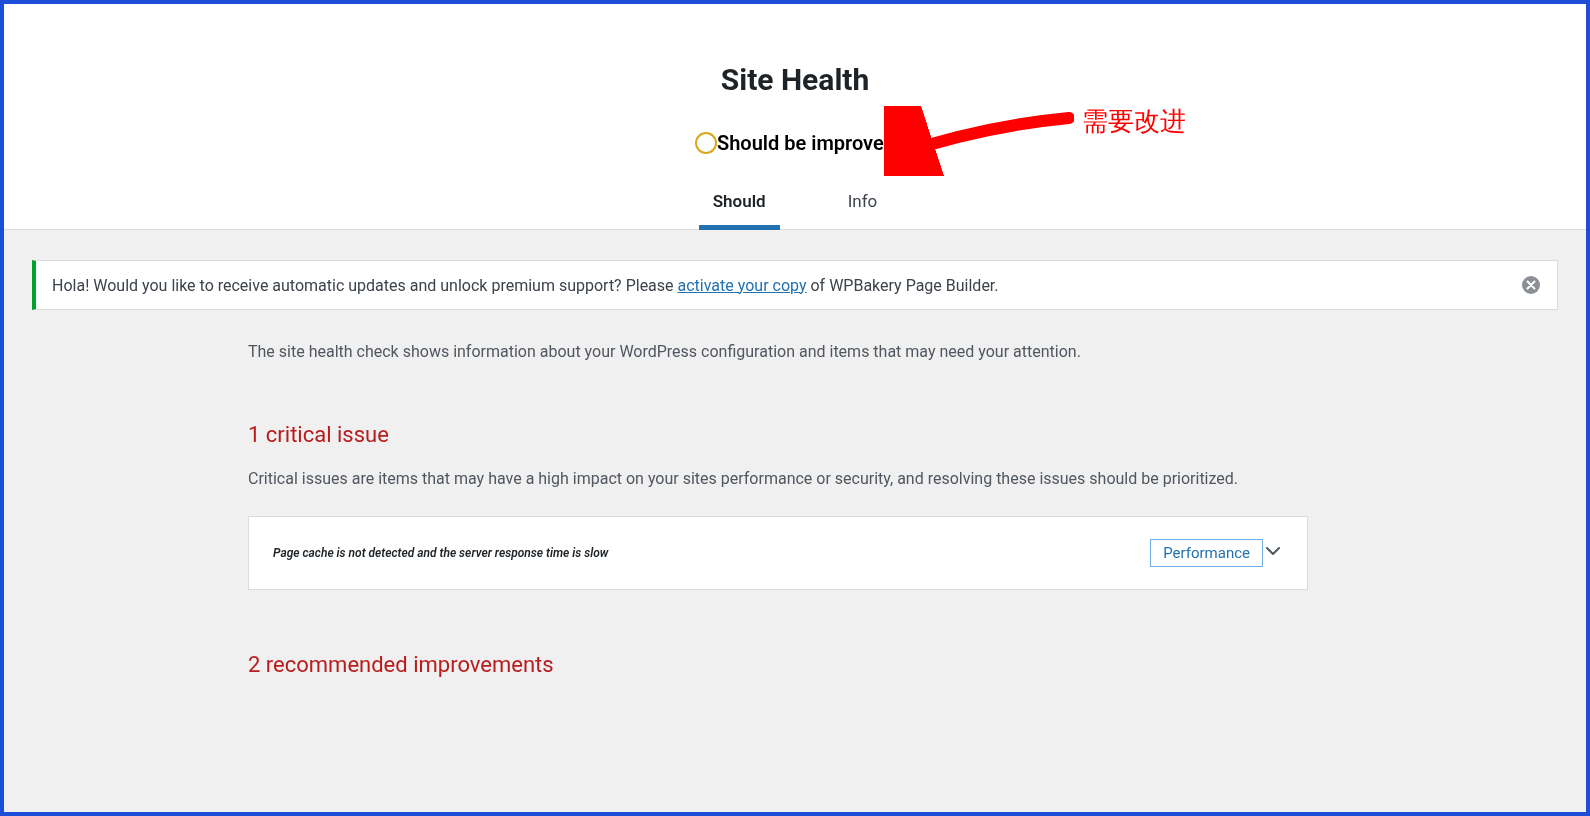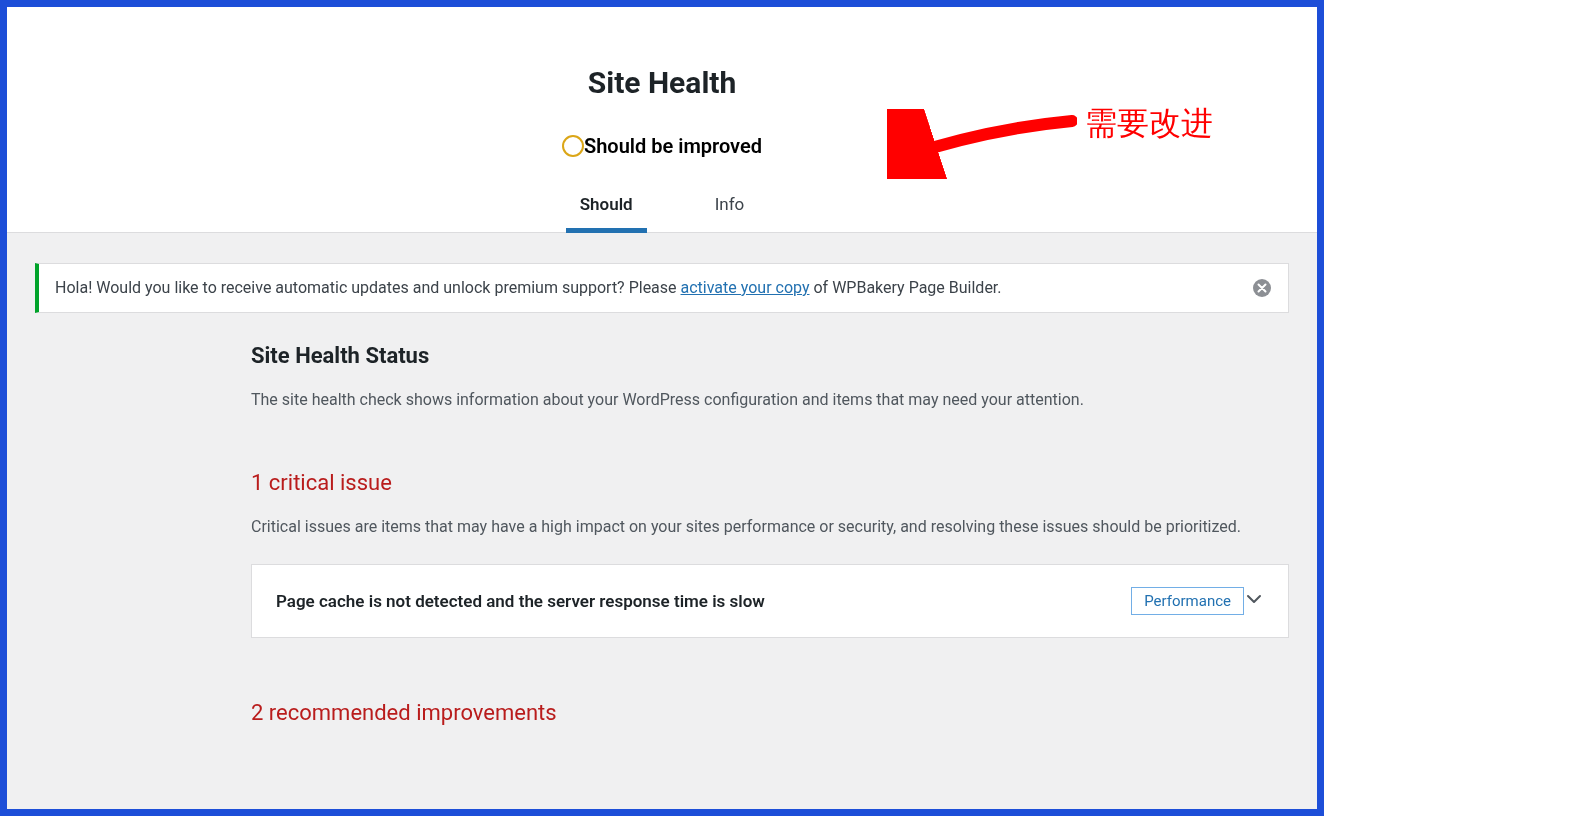--- a/index.html
+++ b/index.html
@@ -9,23 +9,23 @@
     color: #1d2327;
     background: #fff;
     width: 1590px;
     height: 816px;
     overflow: hidden;
     box-sizing: border-box;
   }
   *, *::before, *::after { box-sizing: inherit; }
 
   .frame {
-    width: 1324px;
+    width: 1590px;
     height: 816px;
-    border: 7px solid #1d4ed8;
+    border: 4px solid #1d4ed8;
     position: relative;
     overflow: hidden;
   }
 
   
   .help-tab {
     position: absolute;
     top: 6px;
     right: 28px;
     border: 1px solid #c3c4c7;
@@ -82,21 +82,21 @@
   .annotation {
     position: absolute;
     top: 102px;
     left: 880px;
     display: flex;
     align-items: center;
     pointer-events: none;
   }
   .annotation-text {
     color: #ff0000;
-    font-size: 32px;
+    font-size: 26px;
     font-family: Liberation Serif, serif;
     margin-left: 8px;
     position: relative;
     top: -20px;
     text-align: right;
   }
 
   .tabs {
     display: flex;
     justify-content: center;
@@ -132,21 +132,21 @@
   }
 
   .notice {
     background: #fff;
     border: 1px solid #dcdcde;
     border-left: 4px solid #00a32a;
     padding: 14px 16px;
     font-size: 16px;
     color: #3c434a;
     display: flex;
-    align-items: flex-start;
+    align-items: center;
     justify-content: space-between;
     margin-bottom: 30px;
   }
   .notice a {
     color: #2271b1;
     text-decoration: underline;
   }
   .notice .dismiss {
     color: #787c82;
     cursor: pointer;
@@ -188,23 +188,24 @@
     background: #fff;
     border: 1px solid #dcdcde;
     padding: 22px 24px;
     display: flex;
     align-items: center;
     justify-content: space-between;
     margin-bottom: 62px;
     cursor: pointer;
   }
   .issue-title {
-    font-size: 17px;
+    font-size: 12px;
     font-weight: 600;
     color: #1d2327;
+    font-style: italic;
   }
   .issue-right {
     display: flex;
     align-items: center;
   }
   .badge {
     border: 1px solid #72aee6;
     color: #2271b1;
     font-size: 15px;
     padding: 4px 12px;
@@ -257,21 +258,20 @@
       </div>
       <span class="dismiss">
         <svg width="20" height="20" viewBox="0 0 20 20">
           <circle cx="10" cy="10" r="9" fill="#8c8f94"></circle>
           <path d="M6.5 6.5 L13.5 13.5 M13.5 6.5 L6.5 13.5" stroke="#fff" stroke-width="2" stroke-linecap="round"></path>
         </svg>
       </span>
     </div>
 
     <div class="content">
-      <h2 class="section-heading">Site Health Status</h2>
       <p class="section-desc">The site health check shows information about your WordPress configuration and items that may need your attention.</p>
 
       <h3 class="sub-heading">1 critical issue</h3>
       <p class="sub-desc">Critical issues are items that may have a high impact on your sites performance or security, and resolving these issues should be prioritized.</p>
 
       <div class="issue-card">
         <span class="issue-title">Page cache is not detected and the server response time is slow</span>
         <span class="issue-right">
           <span class="badge">Performance</span>
           <span class="chevron">

